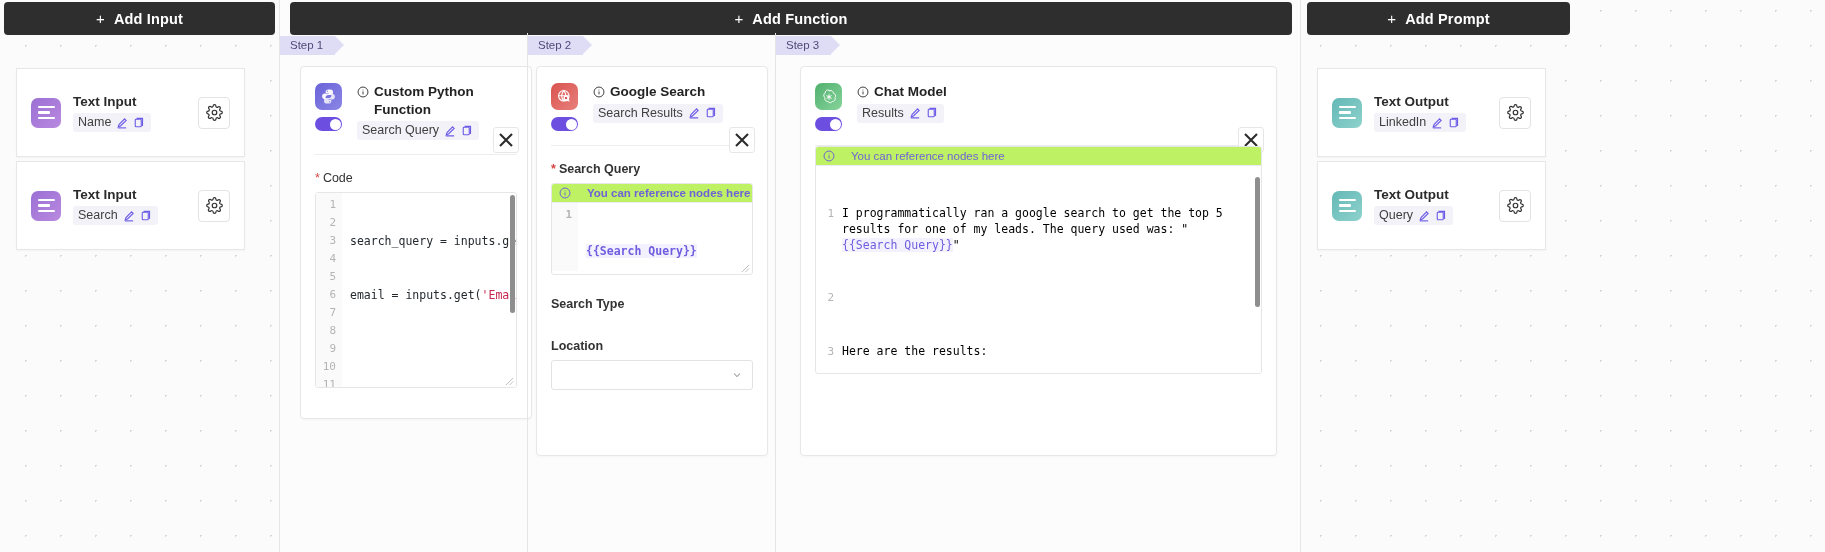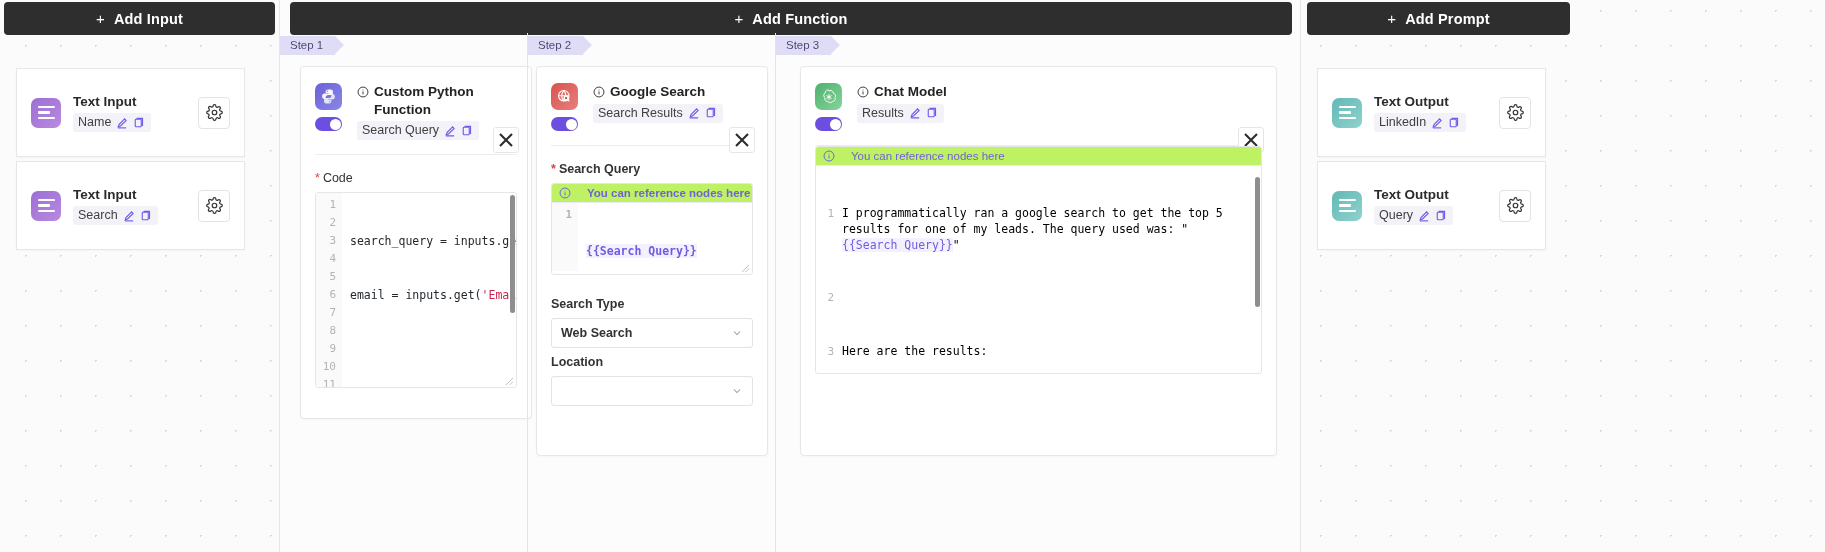--- a/index.html
+++ b/index.html
@@ -559,30 +559,22 @@
                 </div>
               </div>
               <div class="resize-grip">
                   <svg viewBox="0 0 10 10" stroke="currentColor" stroke-width="1" fill="none">
                     <path d="M9 1L1 9M9 5L5 9"></path>
                   </svg>
                 </div>
             </div>
 
             <div class="field-label" style="margin-top:22px;">Search Type</div>
-            <div class="select">
-              <span>Web Search</span>
-              <span class="caret">
-                  <svg viewBox="0 0 16 16" fill="none" stroke="currentColor" stroke-width="1.4">
-                    <path d="M4 6l4 4 4-4"></path>
-                  </svg>
-                </span>
-            </div>
-
-            <div class="field-label" style="margin-top:7px;">Location</div>
+
+            <div class="field-label" style="margin-top:28px;">Location</div>
             <div class="select">
               <span></span>
               <span class="caret">
                   <svg viewBox="0 0 16 16" fill="none" stroke="currentColor" stroke-width="1.4">
                     <path d="M4 6l4 4 4-4"></path>
                   </svg>
                 </span>
             </div>
           </div>
         </div>

